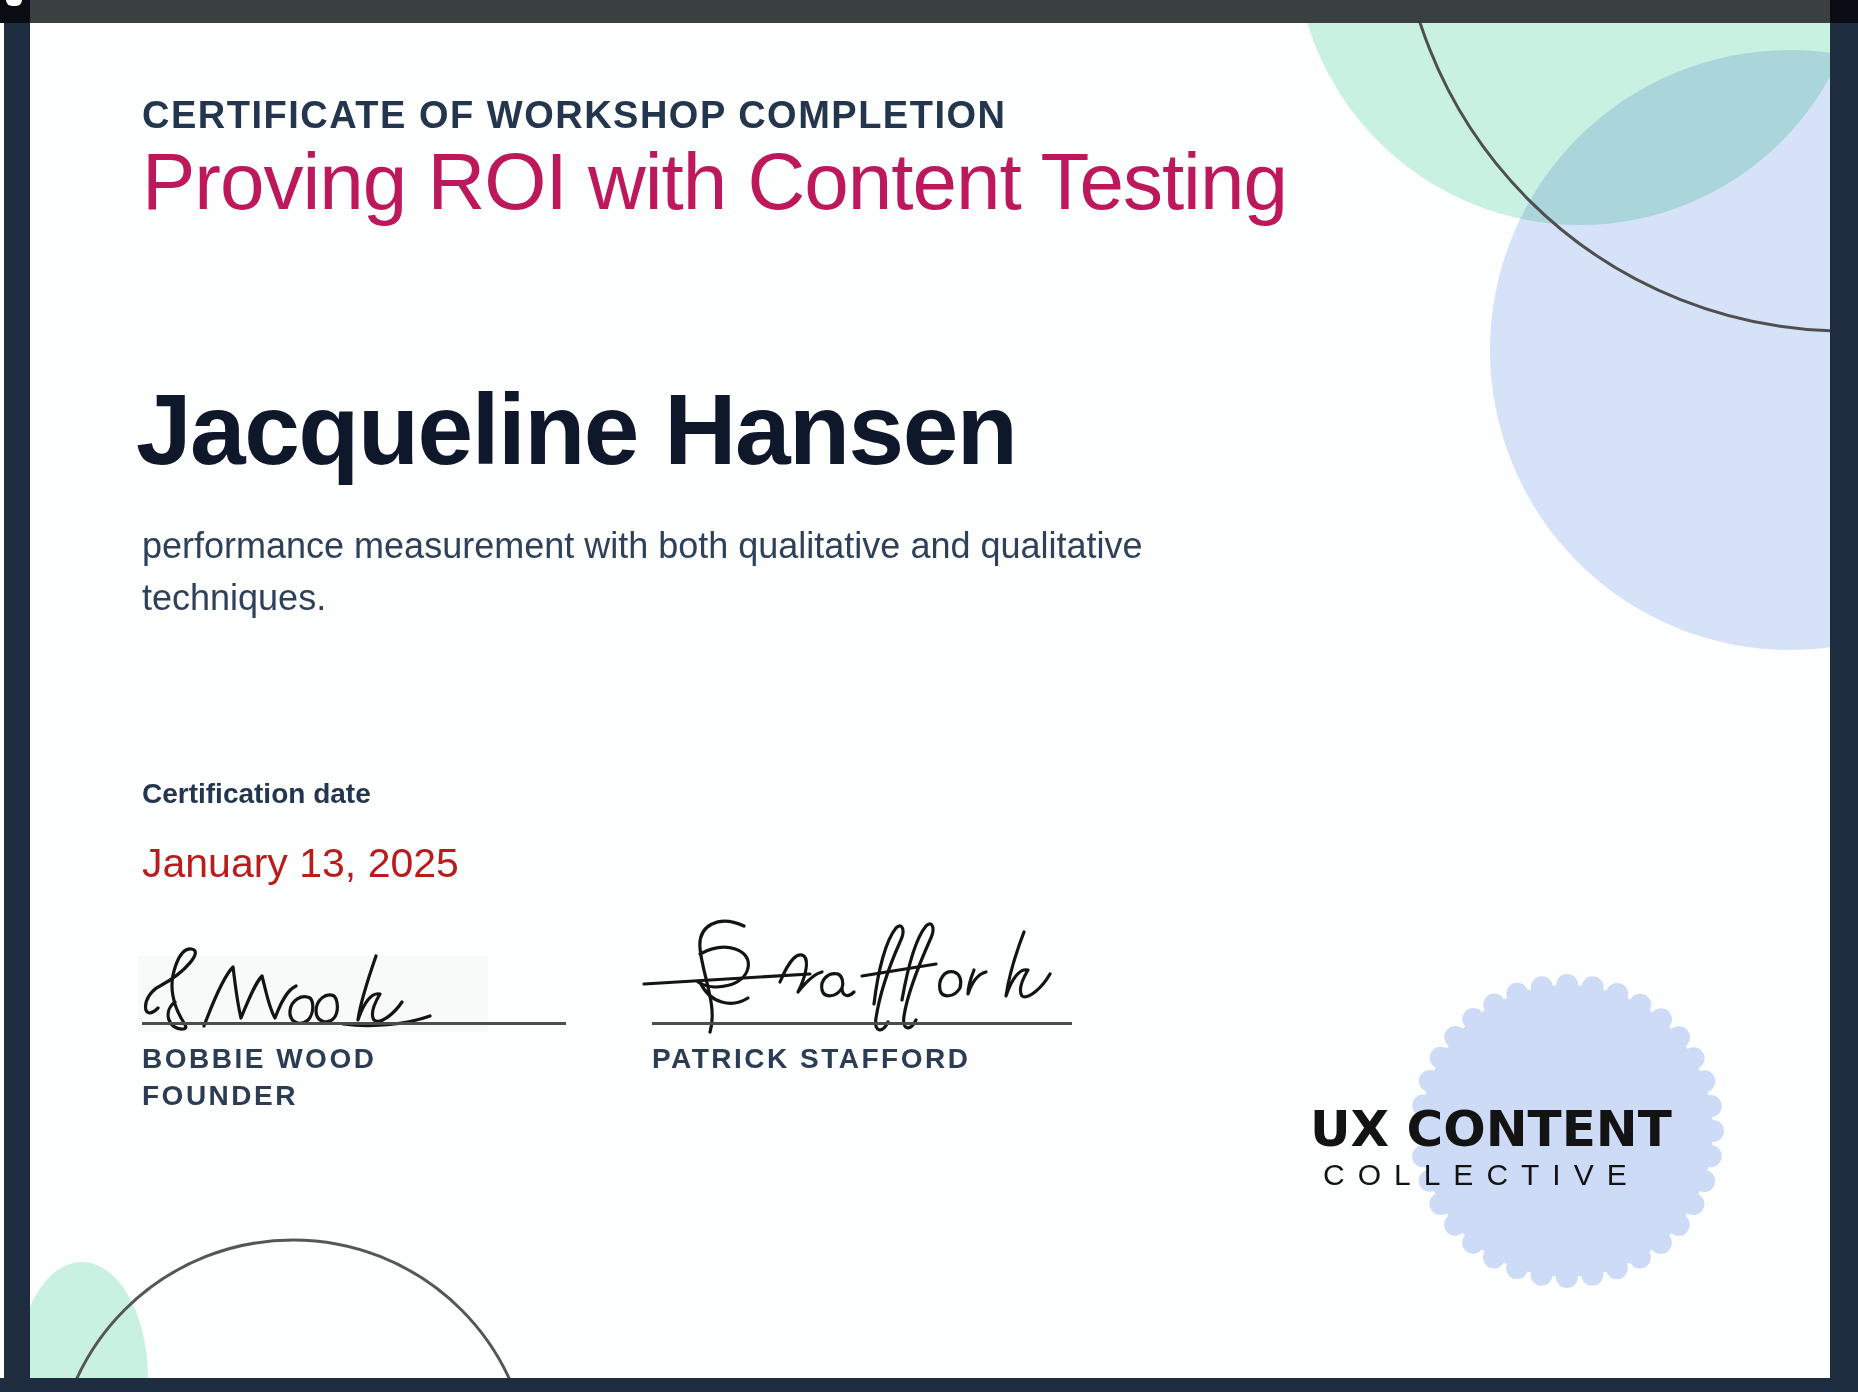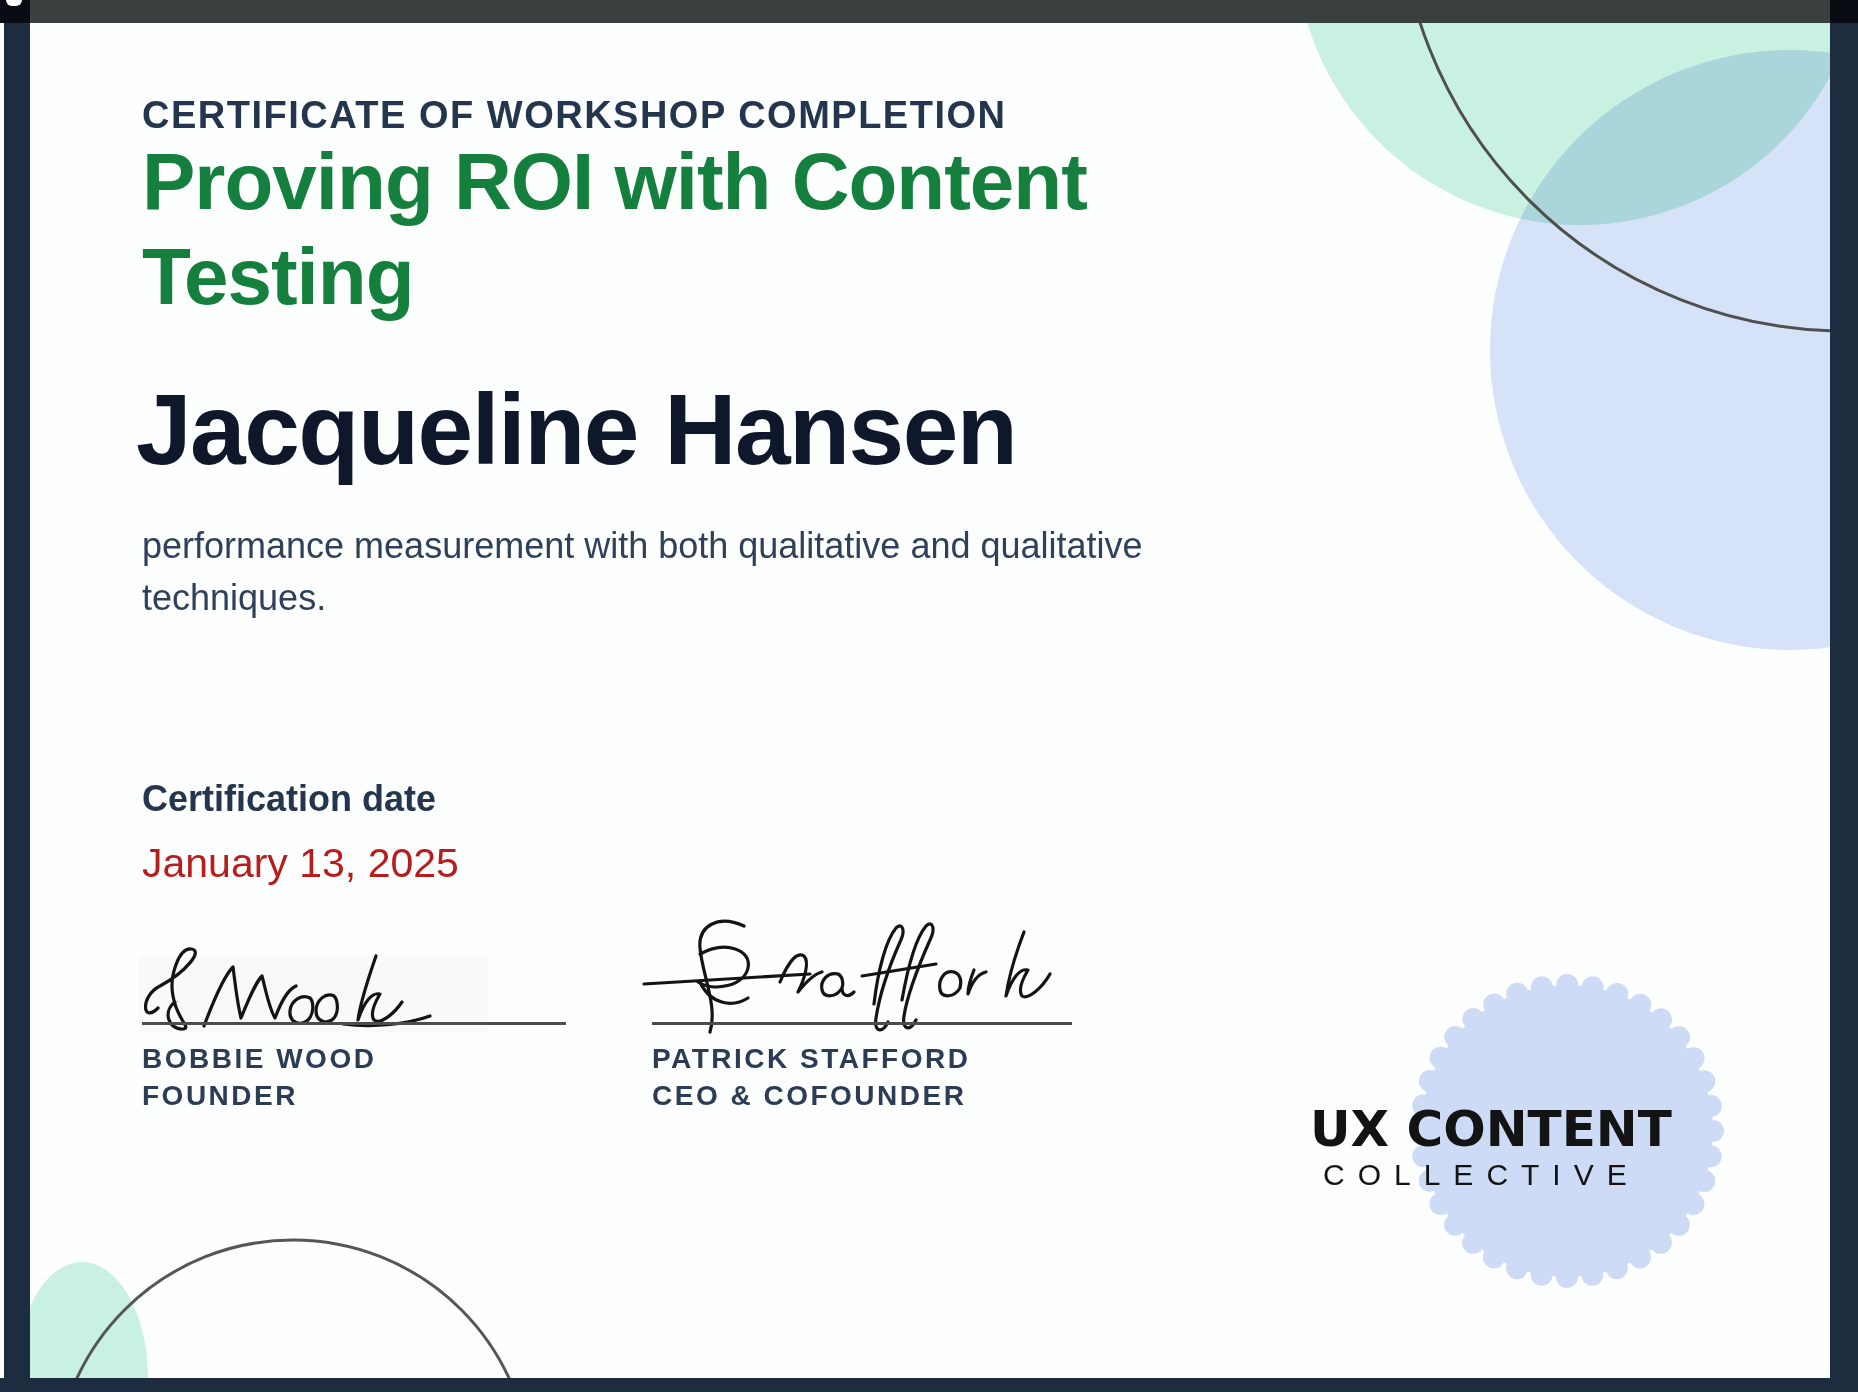--- a/index.html
+++ b/index.html
@@ -18,24 +18,24 @@
   .frame-right{position:absolute;left:1830px;top:23px;width:28px;height:1369px;background:#1d2c3f;z-index:5;}
   .frame-bottom{position:absolute;left:0;top:1378px;width:1858px;height:14px;background:#1d2c3f;z-index:5;}
 
   
   .paper{position:absolute;left:30px;top:23px;width:1800px;height:1355px;background:#fdfefe;overflow:hidden;z-index:1;}
   .decor{position:absolute;left:0;top:0;width:1800px;height:1355px;}
 
   
   .abs{position:absolute;z-index:3;}
   .eyebrow{left:142px;top:94px;font-size:38px;font-weight:bold;letter-spacing:1.5px;color:#24364e;}
-  .title{left:142px;top:134px;width:1170px;font-size:80px;font-weight:bold;line-height:95px;letter-spacing:-1px;color:#15803d;}
+  .title{left:142px;top:134px;width:1170px;font-size:80px;font-weight:normal;line-height:95px;letter-spacing:-1px;color:#be185d;}
   .recipient{left:136px;top:372px;font-size:100px;font-weight:bold;letter-spacing:-1.5px;color:#0f172a;}
   .body-text{left:142px;top:520px;width:1300px;font-size:36px;line-height:52px;color:#2f415a;}
-  .date-label{left:142px;top:778px;font-size:36px;font-weight:bold;color:#24364e;}
+  .date-label{left:142px;top:778px;font-size:28px;font-weight:bold;color:#24364e;}
   .date-value{left:142px;top:840px;font-size:41px;color:#b91c1c;}
 
   .sig-svg{position:absolute;z-index:3;}
   .sig-line{position:absolute;height:3px;background:#4c4c4c;z-index:3;}
   .sig-name{position:absolute;z-index:3;font-size:28px;font-weight:bold;letter-spacing:2.5px;line-height:37px;color:#2b3c54;}
 
   .badge-text{position:absolute;z-index:3;left:1310px;width:390px;color:#131313;}
   .badge-line1{top:1100px;font-size:50px;font-weight:bold;font-family:"DejaVu Sans","Liberation Sans",sans-serif;letter-spacing:0px;}
   .badge-line2{top:1158px;font-size:30px;letter-spacing:13px;padding-left:13px;box-sizing:border-box;font-family:"Liberation Sans",sans-serif;}
 </style>
@@ -106,21 +106,20 @@
 
   <div class="sig-line" style="left:142px;top:1022px;width:424px;"></div>
   <div class="sig-line" style="left:652px;top:1022px;width:420px;"></div>
 
   <div class="sig-name" style="left:142px;top:1040px;">
     <div>BOBBIE WOOD</div>
     <div>FOUNDER</div>
   </div>
   <div class="sig-name" style="left:652px;top:1040px;">
     <div>PATRICK STAFFORD</div>
-    <div>CEO &amp; COFOUNDER</div>
   </div>
 
   <div class="badge-text badge-line1">UX CONTENT</div>
   <div class="badge-text badge-line2">COLLECTIVE</div>
 
   <div class="topbar"></div>
   <div class="corner-box left">
     <div class="corner-glyph"></div>
   </div>
   <div class="corner-box right"></div>

